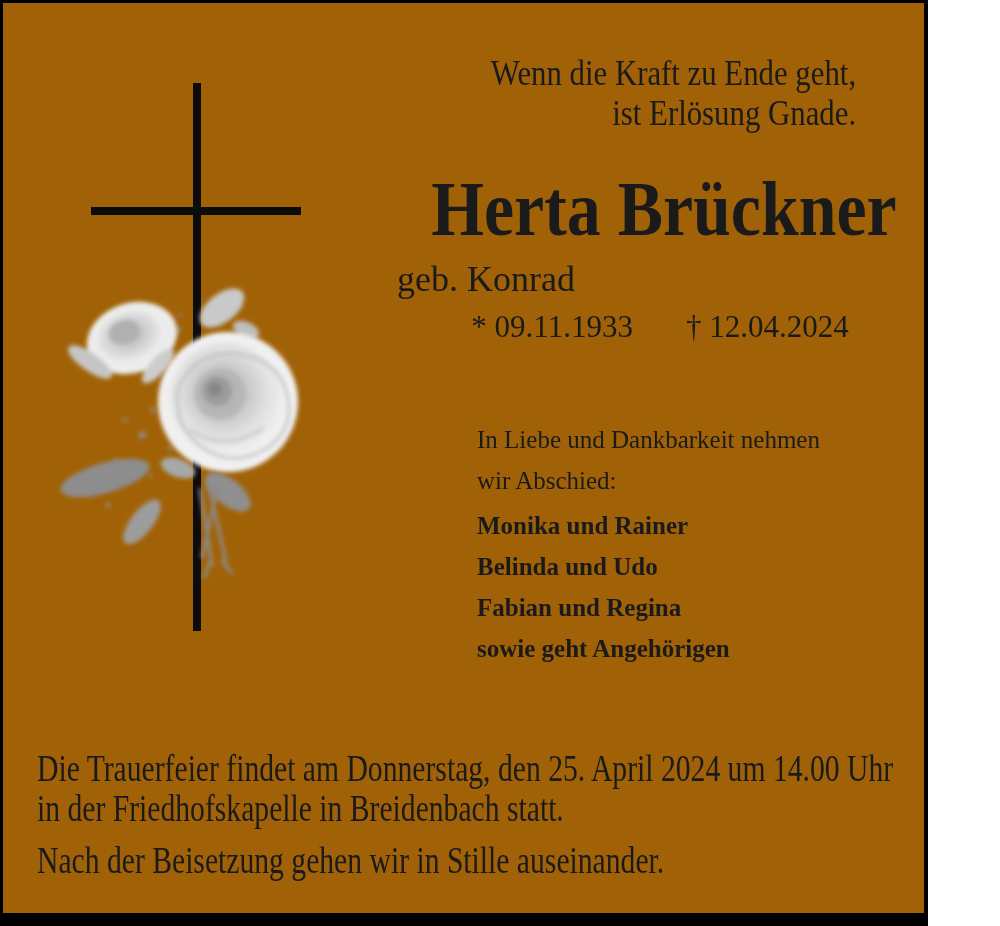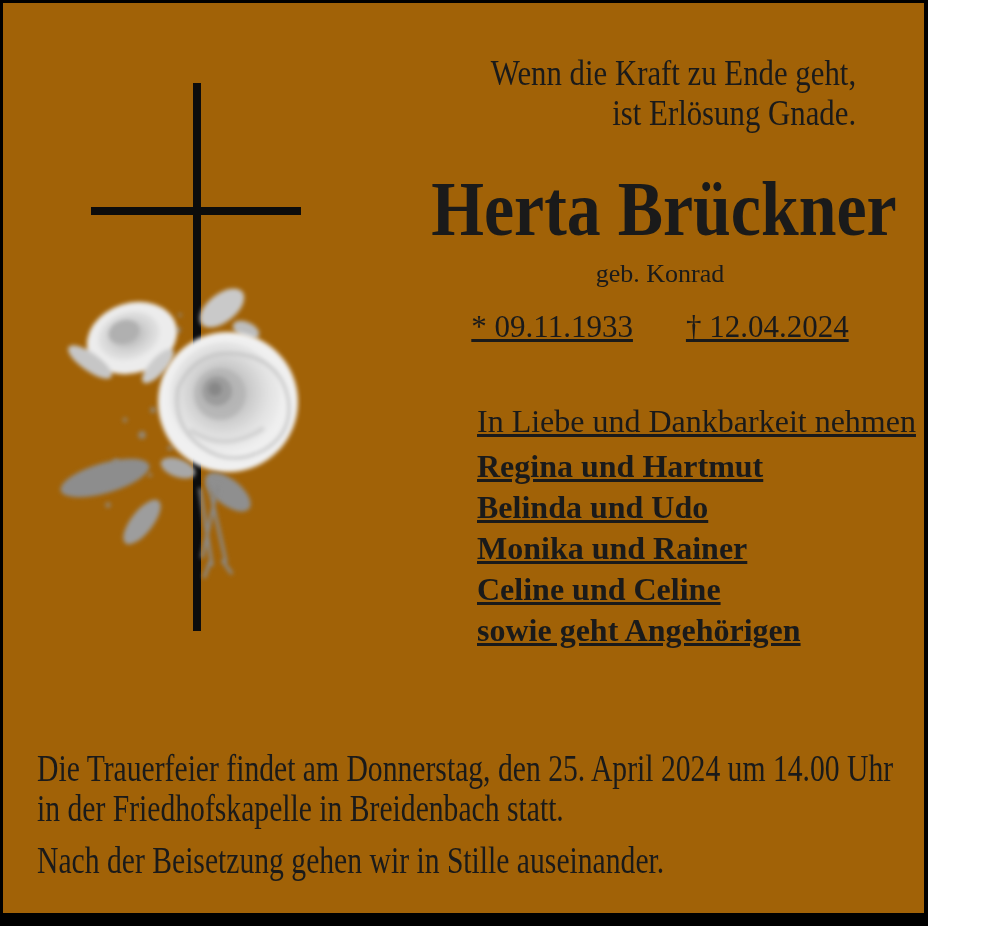--- a/index.html
+++ b/index.html
@@ -74,47 +74,45 @@
     line-height: 1;
     transform: scaleX(0.87);
     transform-origin: center top;
     white-space: nowrap;
   }
   .maiden {
     position: absolute;
     left: 394px;
     top: 258px;
     width: 526px;
-    text-align: center;
-    font-size: 26px;
+    text-align: left;
+    font-size: 36px;
     line-height: 1;
   }
   .dates {
     position: absolute;
     left: 394px;
     top: 308px;
     width: 526px;
     display: flex;
     justify-content: center;
     gap: 53px;
     font-size: 31px;
     line-height: 1;
     white-space: nowrap;
-    text-decoration: underline;
   }
 
   
   .farewell {
     position: absolute;
     left: 474px;
-    top: 398px;
-    font-size: 32px;
+    top: 416px;
+    font-size: 25px;
     line-height: 41px;
     white-space: nowrap;
-    text-decoration: underline;
   }
   .farewell .mourners { margin-top: 4px; }
   .farewell .bold-line { font-weight: 600; }
 
   
   .service {
     position: absolute;
     left: 34px;
     top: 745px;
     font-size: 38px;
@@ -209,25 +207,25 @@
 
   <div class="name">Herta Brückner</div>
   <div class="maiden">geb. Konrad</div>
   <div class="dates">
     <span>* 09.11.1933</span>
     <span>† 12.04.2024</span>
   </div>
 
   <div class="farewell">
     <div>In Liebe und Dankbarkeit nehmen</div>
+    <div>wir Abschied:</div>
     <div class="mourners">
-      <div class="bold-line">Regina und Hartmut</div>
+      <div class="bold-line">Monika und Rainer</div>
       <div class="bold-line">Belinda und Udo</div>
-      <div class="bold-line">Monika und Rainer</div>
-      <div class="bold-line">Celine und Celine</div>
+      <div class="bold-line">Fabian und Regina</div>
       <div class="bold-line">sowie geht Angehörigen</div>
     </div>
   </div>
 
   <div class="service">
     <div>Die Trauerfeier findet am Donnerstag, den 25. April 2024 um 14.00 Uhr</div>
     <div>in der Friedhofskapelle in Breidenbach statt.</div>
     <div class="note">Nach der Beisetzung gehen wir in Stille auseinander.</div>
   </div>
 

